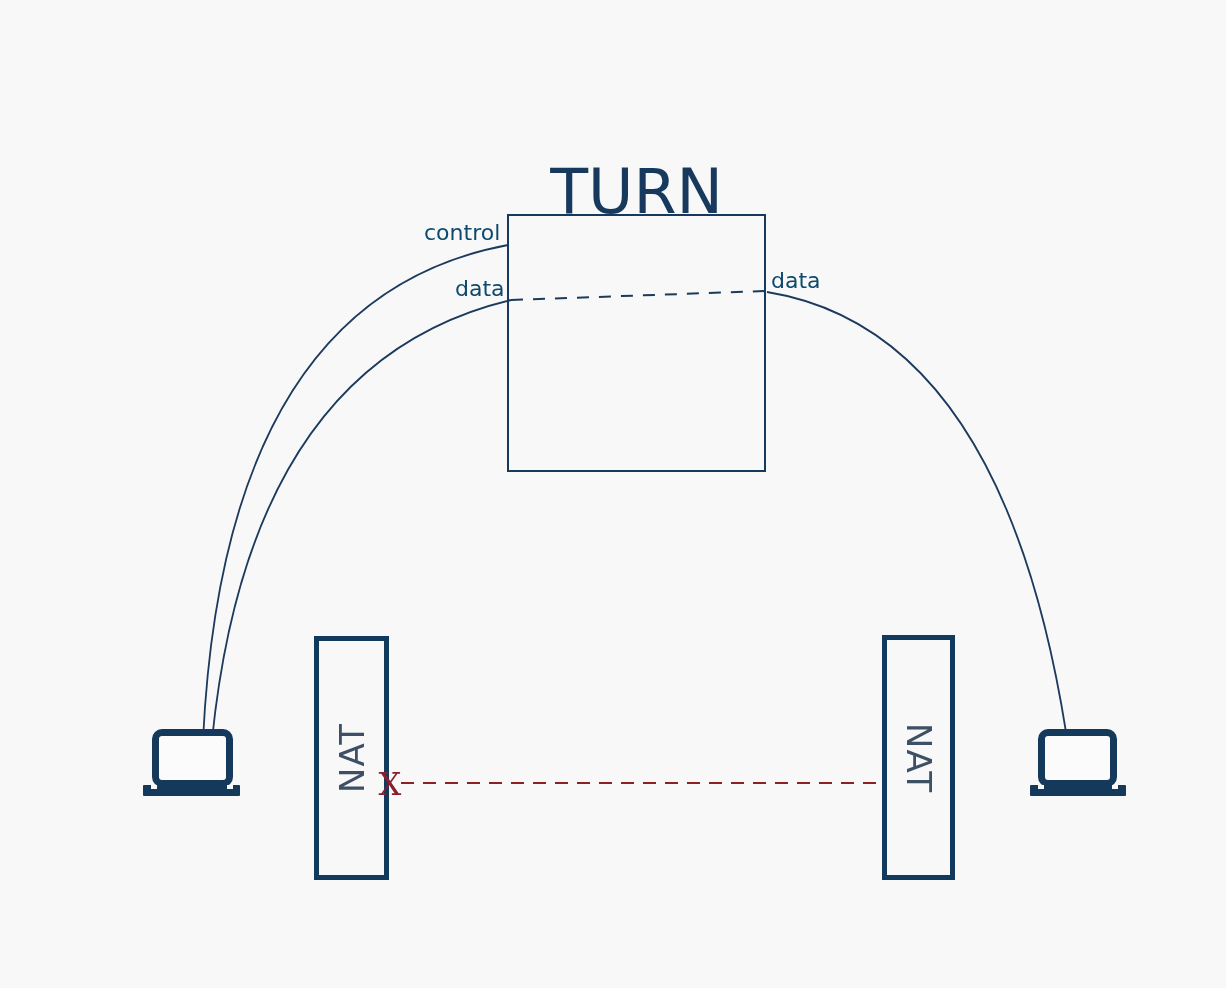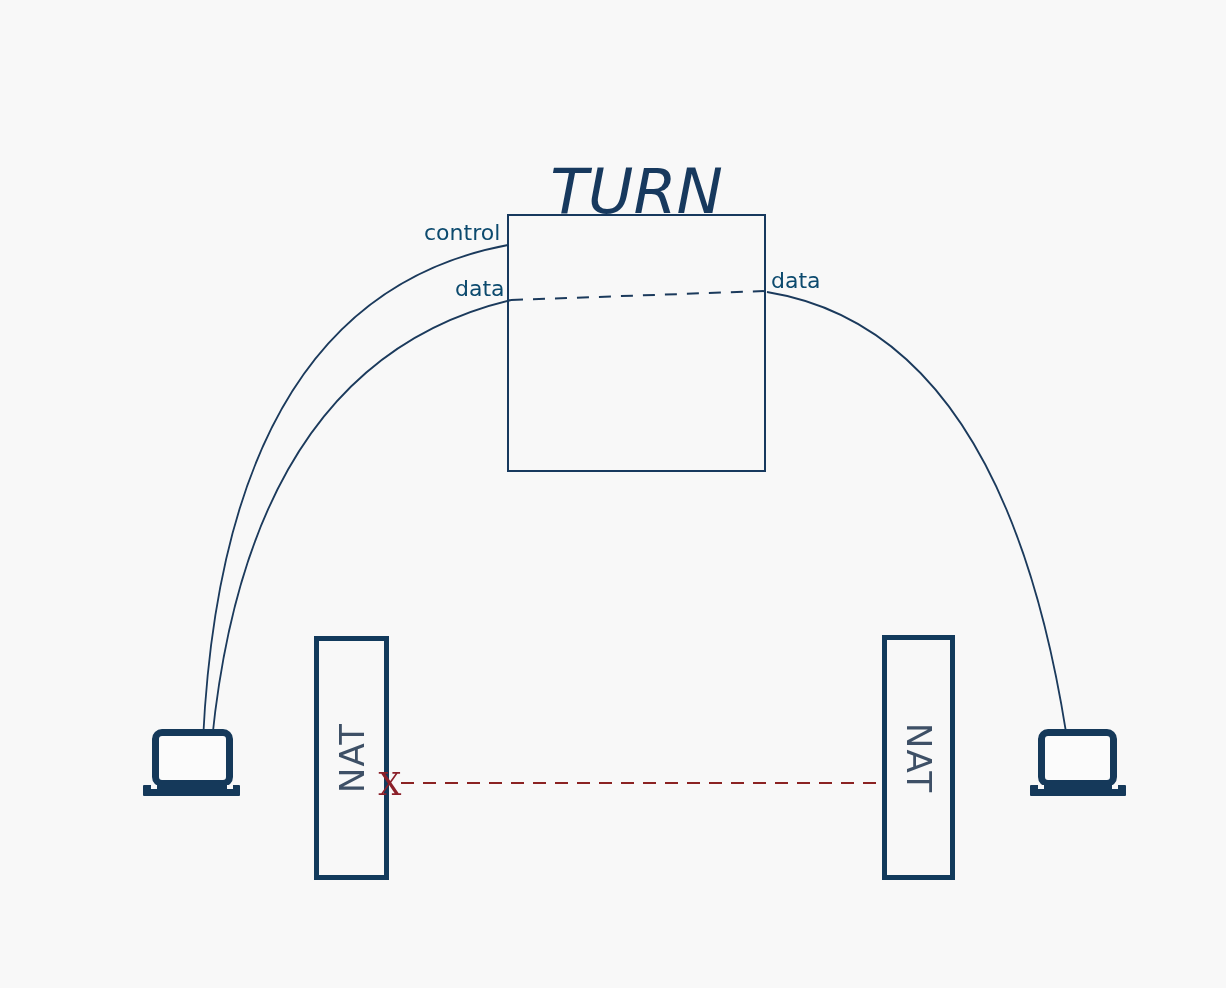--- a/index.html
+++ b/index.html
@@ -24,21 +24,20 @@
   }
 
   
   .turn-title {
     left: 507px; top: 161px; width: 259px;
     text-align: center;
     font-size: 62px;
     line-height: 62px;
     color: #17395e;
     white-space: nowrap;
-    font-style: italic;
   }
 
   
   .turn-box {
     left: 507px; top: 214px;
     width: 259px; height: 258px;
     border: 2px solid #17395e;
     box-sizing: border-box;
     background: transparent;
   }

